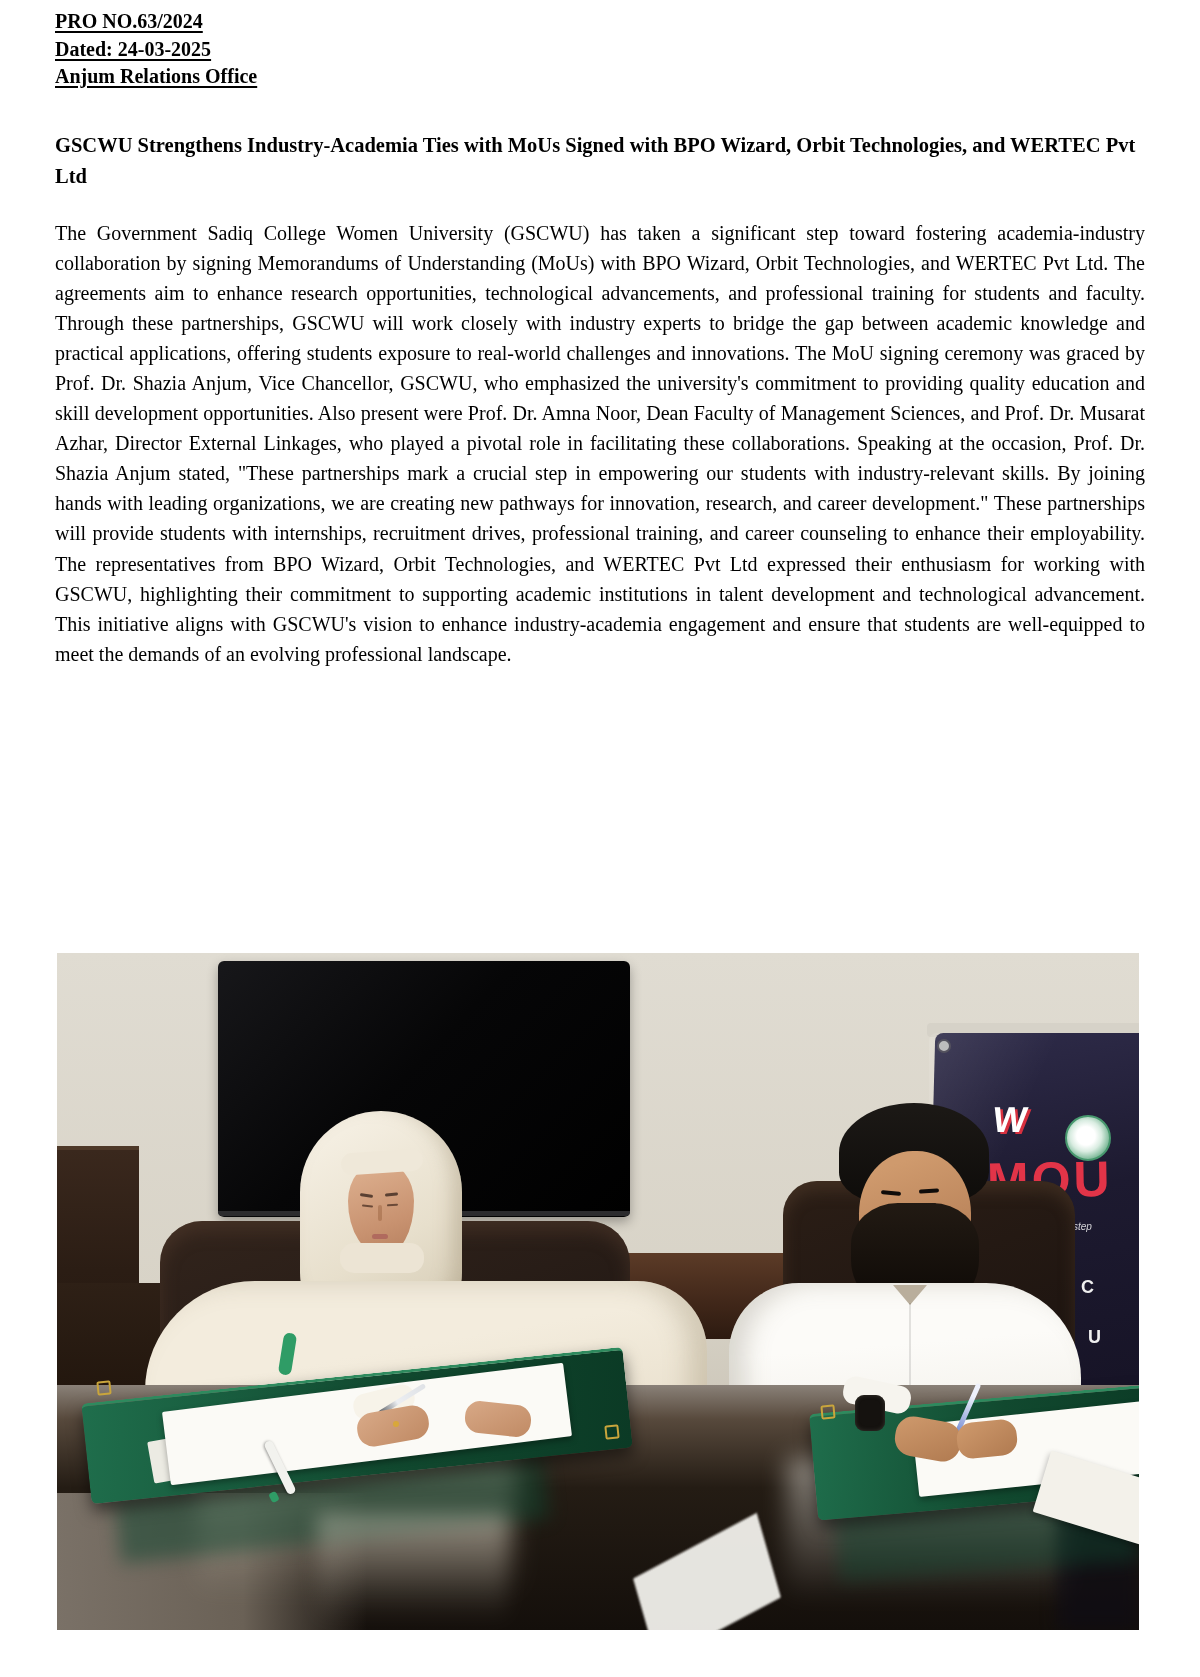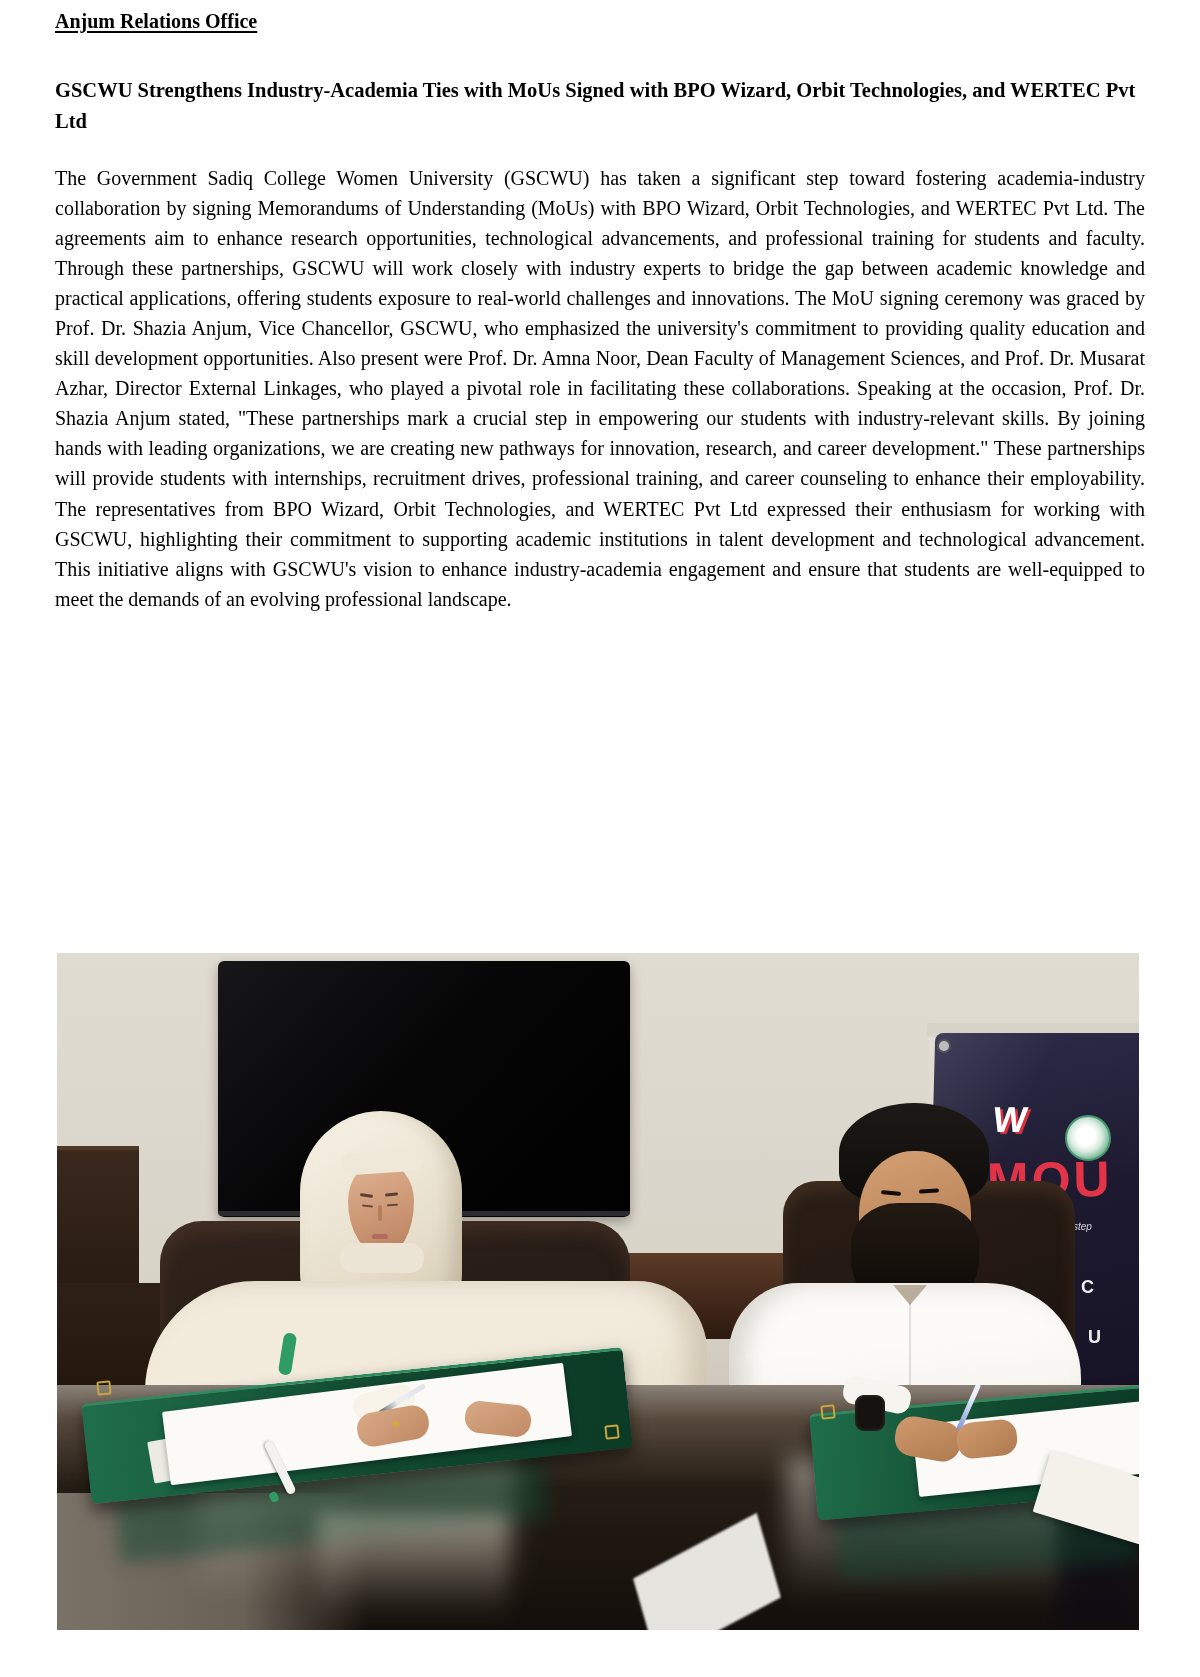--- a/index.html
+++ b/index.html
@@ -148,20 +148,22 @@
   .pen-table-clip{left:212px;top:540px;width:10px;height:8px;background:#2f9c66;border-radius:3px;transform:rotate(64deg);}
   .paper-bottom{left:580px;top:592px;width:140px;height:86px;background:#f7f6f1;opacity:.92;
       transform:rotate(-28deg) skewX(-12deg);filter:blur(1px);}
   .refl-hands{left:260px;top:560px;width:190px;height:110px;filter:blur(10px);opacity:.4;
       background:linear-gradient(180deg,#e9e2d2,rgba(0,0,0,0));}
 </style>
 </head>
 <body>
 
 <div class="doc">
+  <div class="hdr-line"><span>PRO NO.63/2024</span></div>
+  <div class="hdr-line"><span>Dated: 24-03-2025</span></div>
   <div class="hdr-line"><span>Anjum Relations Office</span></div>
 
   <div class="headline">GSCWU Strengthens Industry-Academia Ties with MoUs Signed with BPO Wizard, Orbit Technologies, and WERTEC Pvt Ltd</div>
 
   <div class="body-text">The Government Sadiq College Women University (GSCWU) has taken a significant step toward fostering academia-industry collaboration by signing Memorandums of Understanding (MoUs) with BPO Wizard, Orbit Technologies, and WERTEC Pvt Ltd. The agreements aim to enhance research opportunities, technological advancements, and professional training for students and faculty. Through these partnerships, GSCWU will work closely with industry experts to bridge the gap between academic knowledge and practical applications, offering students exposure to real-world challenges and innovations. The MoU signing ceremony was graced by Prof. Dr. Shazia Anjum, Vice Chancellor, GSCWU, who emphasized the university's commitment to providing quality education and skill development opportunities. Also present were Prof. Dr. Amna Noor, Dean Faculty of Management Sciences, and Prof. Dr. Musarat Azhar, Director External Linkages, who played a pivotal role in facilitating these collaborations. Speaking at the occasion, Prof. Dr. Shazia Anjum stated, "These partnerships mark a crucial step in empowering our students with industry-relevant skills. By joining hands with leading organizations, we are creating new pathways for innovation, research, and career development." These partnerships will provide students with internships, recruitment drives, professional training, and career counseling to enhance their employability. The representatives from BPO Wizard, Orbit Technologies, and WERTEC Pvt Ltd expressed their enthusiasm for working with GSCWU, highlighting their commitment to supporting academic institutions in talent development and technological advancement. This initiative aligns with GSCWU's vision to enhance industry-academia engagement and ensure that students are well-equipped to meet the demands of an evolving professional landscape.</div>
 </div>
 
 <div class="photo">
 
   <div class="ph tv"></div>

